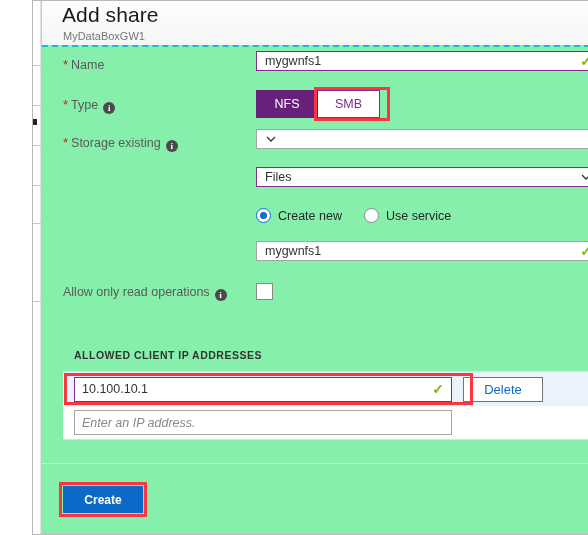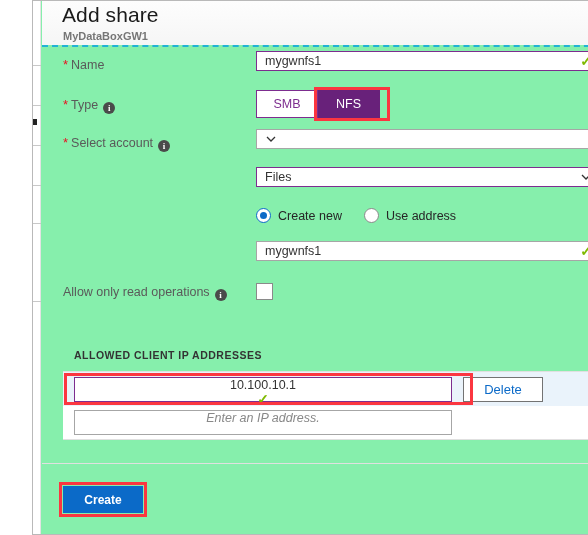--- a/index.html
+++ b/index.html
@@ -52,21 +52,20 @@
     left: 20px; top: 2px;
     font-size: 21px;
     color: #1a1a1a;
     letter-spacing: 0.1px;
   }
   .subtitle {
     position: absolute;
     left: 21px; top: 29px;
     font-size: 11px;
     color: #767676;
-    font-weight: bold;
   }
   .close-btn {
     position: absolute;
     right: 8px; top: 4px;
     width: 28px; height: 26px;
     display: flex;
     align-items: center;
     justify-content: center;
     cursor: pointer;
   }
@@ -252,21 +251,20 @@
   .ip-input {
     width: 378px;
     height: 25px;
     border: 1px solid #a6a6a6;
     background: #ffffff;
     display: flex;
     align-items: center;
     padding: 0 7px;
     font-size: 12.5px;
     color: #333;
-    flex-direction: column;
   }
   .ip-input.purple { border-color: #7d2d8f; }
   .ip-input .val { flex: 1; }
   .ip-input .placeholder { flex: 1; color: #888; font-style: italic; }
   .delete-btn {
     margin-left: 11px;
     height: 25px;
     min-width: 80px;
     border: 1px solid #737373;
     background: #ffffff;
@@ -340,29 +338,29 @@
         <span class="val">mygwnfs1</span>
         <span class="check">✓</span>
       </div>
     </div>
 
     <div class="row" style="height:38px">
       <div class="label">
         <span class="req">*</span><span>Type</span><span class="info-icon">i</span>
       </div>
       <div class="toggle">
+        <div class="seg active">NFS</div>
         <div class="seg">SMB</div>
-        <div class="seg active">NFS</div>
       </div>
       <div class="hl" style="left:272px; top:0px; width:76px; height:34px;"></div>
     </div>
 
     <div class="row" style="height:38px">
       <div class="label">
-        <span class="req">*</span><span>Select account</span><span class="info-icon">i</span>
+        <span class="req">*</span><span>Storage existing</span><span class="info-icon">i</span>
       </div>
       <div class="field">
         <span class="chev">
           <svg width="12" height="12" viewBox="0 0 12 12">
               <polyline points="2,4 6,8 10,4" fill="none" stroke="#333" stroke-width="1.3"></polyline>
             </svg>
         </span>
       </div>
     </div>
 
@@ -378,21 +376,21 @@
     </div>
 
     <div class="row" style="height:36px">
       <div class="radios">
         <div class="radio on">
           <span class="dot"></span>
           <span>Create new</span>
         </div>
         <div class="radio">
           <span class="dot"></span>
-          <span>Use address</span>
+          <span>Use service</span>
         </div>
       </div>
     </div>
 
     <div class="row" style="height:38px">
       <div class="field">
         <span class="val">mygwnfs1</span>
         <span class="check">✓</span>
       </div>
     </div>

